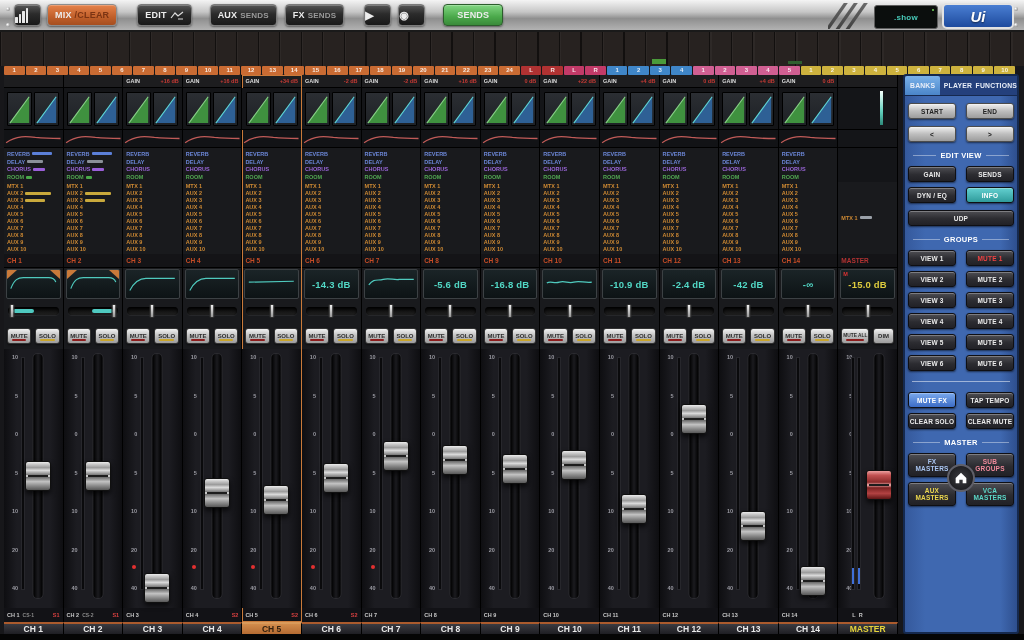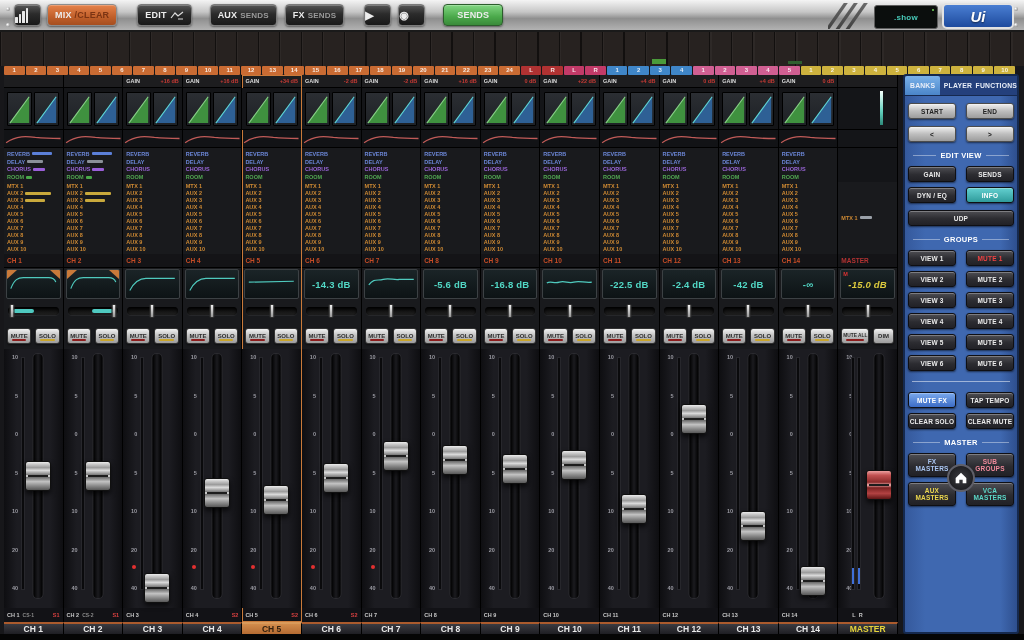--- a/index.html
+++ b/index.html
@@ -48,21 +48,21 @@
   .fxrow,.auxrow{flex:1;display:flex;align-items:center;gap:2px;padding:0 3px;min-height:0;}
   .fxlab{font-size:5.5px;font-weight:bold;white-space:nowrap;}
   .aux{height:72px;display:flex;flex-direction:column;padding:1px 0 2px;box-sizing:border-box;}
   .auxlab{color:#cf8a33;font-size:5.5px;font-weight:bold;white-space:nowrap;}
   .sbar{height:3px;border-radius:1px;display:inline-block;}
   .graybar{width:12px;background:#9aa0a8;}
   .cname{height:14px;display:flex;align-items:center;padding-left:3px;color:#c64c26;font-size:6.5px;font-weight:bold;background:#141417;border-bottom:1px solid #000;box-sizing:border-box;}
   .mstrip .cname{color:#b23232;}
   .readout{height:30px;margin:1px 2px 0;position:relative;background:linear-gradient(#1b2427,#0d1315);border:1px solid #3c4144;border-radius:2px;box-sizing:border-box;display:flex;align-items:center;justify-content:center;overflow:hidden;}
   .dbtext{color:#52d8c6;font-size:9.5px;font-weight:bold;letter-spacing:.2px;}
-  .mdb{color:#ddcb3e;font-style:italic;}
+  .mdb{color:#ddcb3e;}
   .mflag{position:absolute;top:1px;left:2px;color:#d33;font-size:5.5px;font-weight:bold;}
   .readout .rocurve{position:absolute;inset:2px;width:calc(100% - 4px);height:calc(100% - 4px);}
   .tealline{stroke:#4fcabe;stroke-width:1.3;fill:none;}
   .corner{display:none;position:absolute;top:0;width:0;height:0;border-top:9px solid #c97a3a;}
   .cl{left:0;border-right:10px solid transparent;}
   .cr{right:0;border-left:10px solid transparent;}
   .corners .corner{display:block;}
   .pan{height:24px;display:flex;align-items:center;box-sizing:border-box;}
   .ptrack{position:relative;height:8px;margin:0 4px;flex:1;background:linear-gradient(#020202,#232323);border-radius:4px;box-shadow:inset 0 1px 3px #000,0 1px 0 rgba(255,255,255,.06);}
   .pfill{position:absolute;top:2px;bottom:2px;width:0;background:#4fc9c0;border-radius:2px;}
@@ -1436,21 +1436,21 @@
           <div class="auxrow">
             <span class="auxlab">AUX 9</span>
           </div>
           <div class="auxrow">
             <span class="auxlab">AUX 10</span>
           </div>
         </div>
     <div class="cname">CH 11</div>
     <div class="readout">
 
-      <span class="dbtext">-22.5 dB</span>
+      <span class="dbtext">-10.9 dB</span>
     </div>
     <div class="pan">
       <div class="ptrack">
         <div class="pfill"></div>
         <div class="pthumb" style="left: 50%;"></div>
       </div>
     </div>
     <div class="ms">
       <div class="mbtn mute">
             <span>MUTE</span>

